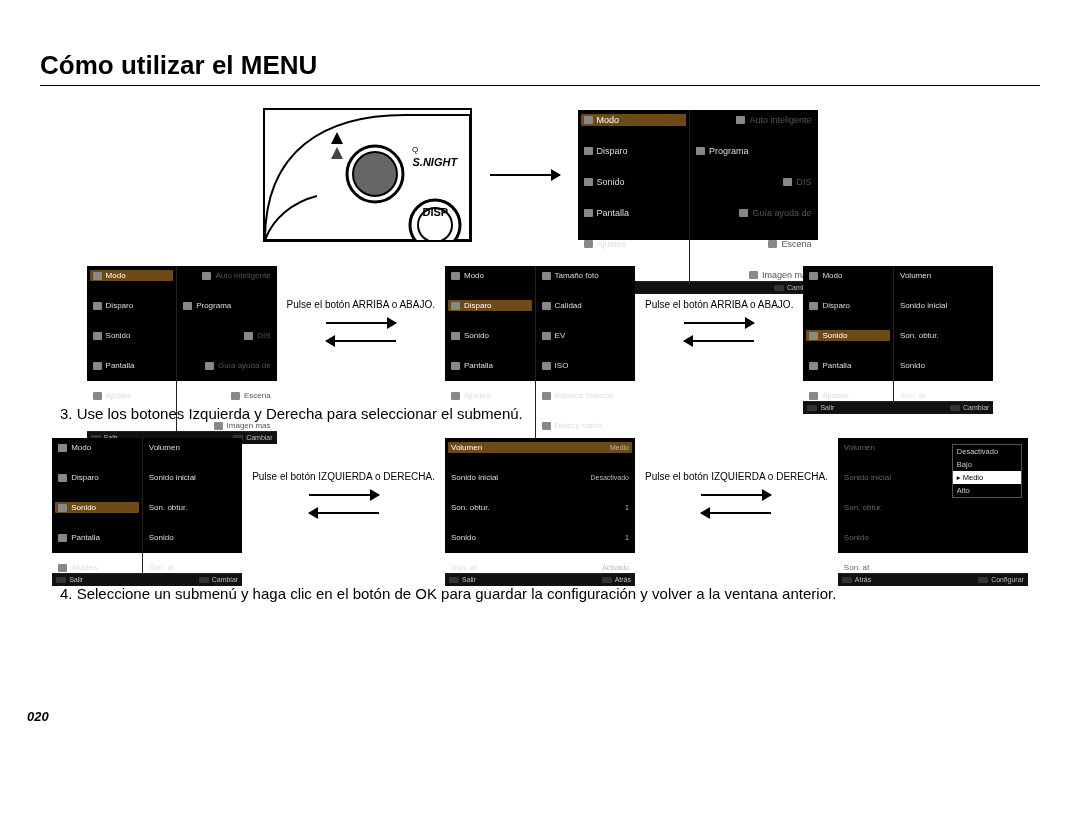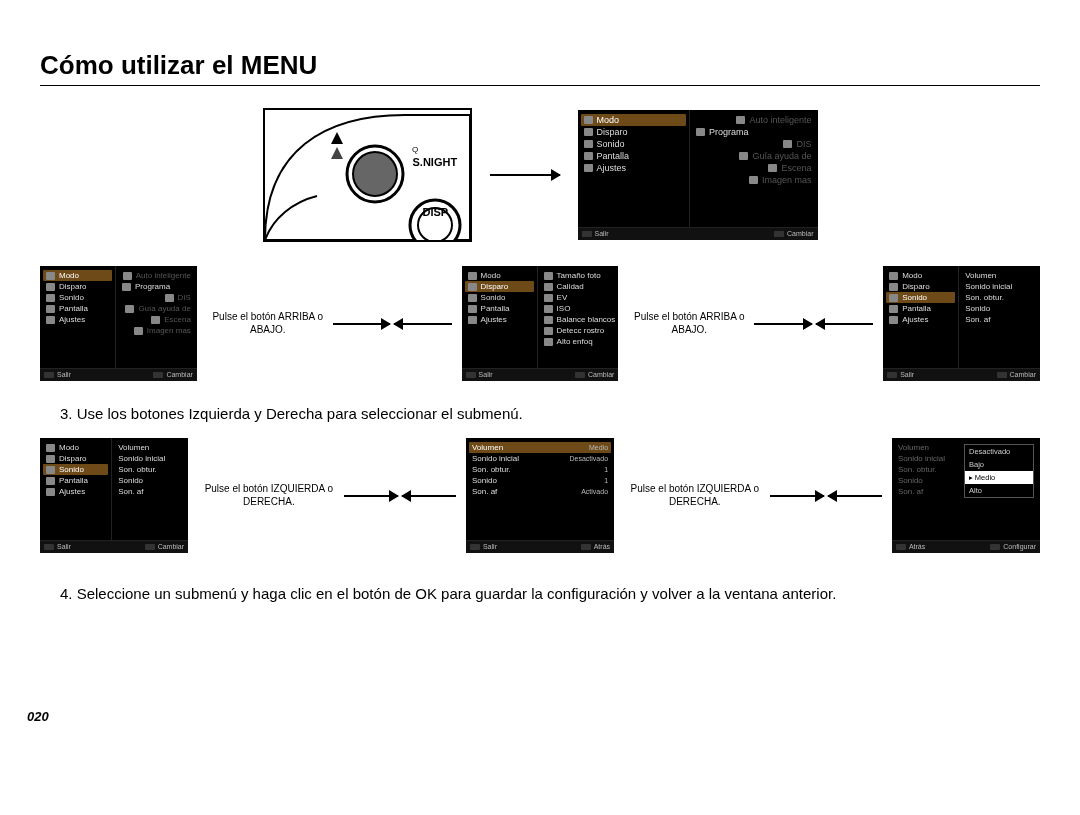--- a/index.html
+++ b/index.html
@@ -34,21 +34,21 @@
   .figure-row {
     display: flex;
     align-items: center;
     justify-content: center;
     gap: 18px;
     margin-bottom: 24px;
   }
   .figure-row.tight { gap: 10px; }
   .arrow-col {
     display: flex;
-    flex-direction: row;
+    flex-direction: column;
     align-items: center;
     gap: 4px;
   }
   .arrow-label {
     font-size: 10px;
     text-align: center;
     line-height: 1.25;
   }
   .arrow {
     width: 70px;
@@ -103,21 +103,21 @@
   .screen.big { width: 240px; height: 130px; font-size: 9px; }
   .screen .cols {
     flex: 1;
     display: flex;
   }
   .screen .col {
     flex: 1;
     padding: 4px 3px 0 3px;
     display: flex;
     flex-direction: column;
-    gap: 0;
+    gap: 19px;
   }
   .screen .col.left {
     flex: 0 0 44%;
     border-right: 1px solid #222;
   }
   .screen .item {
     display: flex;
     align-items: center;
     gap: 4px;
     padding: 1px 3px;
@@ -206,21 +206,21 @@
         <path d="M0 130 C 0 40, 60 5, 140 5 L 205 5 L 205 130 Z" fill="#fff" stroke="#000" stroke-width="2"></path>
         <polygon points="72,22 66,34 78,34" fill="#000"></polygon>
         <polygon points="72,37 66,49 78,49" fill="#444"></polygon>
         <circle cx="110" cy="64" r="28" fill="#fff" stroke="#000" stroke-width="3"></circle>
         <circle cx="110" cy="64" r="22" fill="#666" stroke="#000" stroke-width="2"></circle>
         <text x="147" y="42" font-size="8" fill="#000">Q</text>
         <circle cx="170" cy="115" r="25" fill="#fff" stroke="#000" stroke-width="3"></circle>
         <circle cx="170" cy="115" r="17" fill="#fff" stroke="#000" stroke-width="2"></circle>
         <path d="M0 130 C 8 108, 28 92, 52 86" fill="none" stroke="#000" stroke-width="2"></path>
       </svg>
-      <div style="position:absolute;top:46px;left:148px;font-size:11px;font-weight:bold;">S.NIGHT</div>
+      <div style="position:absolute;top:46px;left:148px;font-size:11px;font-weight:bold;font-style:italic;">S.NIGHT</div>
       <div style="position:absolute;top:96px;left:158px;font-size:11px;font-weight:bold;">DISP</div>
     </div>
 
     <div class="arrow-col">
       <div class="arrow r"></div>
     </div>
 
     <div class="screen big">
       <div class="cols">
         <div class="col left">

